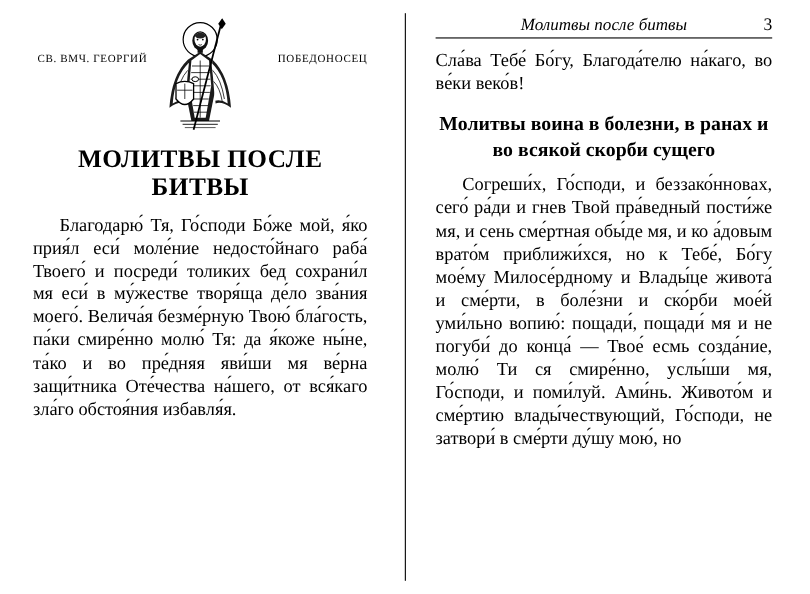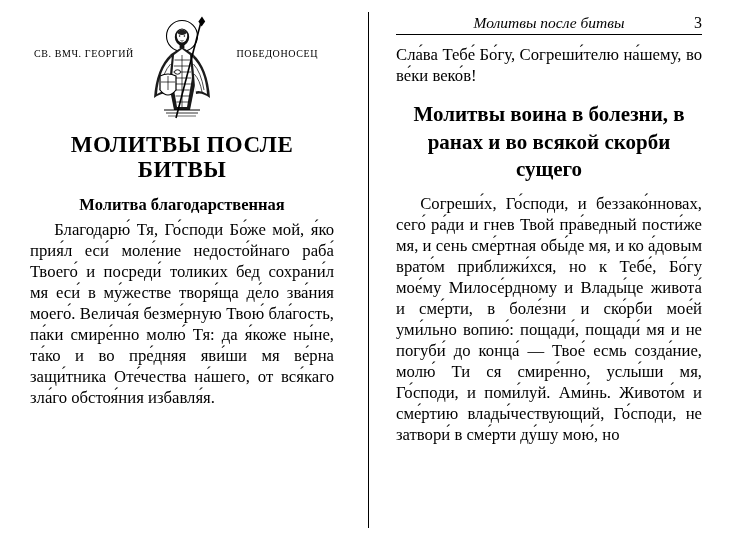--- a/index.html
+++ b/index.html
@@ -77,21 +77,21 @@
   }
   .icon-caption {
     position: absolute;
     top: 34px;
     font-size: 10px;
     letter-spacing: 0.6px;
     text-transform: uppercase;
     white-space: nowrap;
   }
   .icon-caption.left { left: 4px; }
-  .icon-caption.right { right: 16px; }
+  .icon-caption.right { right: 0px; }
   .icon-art {
     position: absolute;
     left: 50%;
     transform: translateX(-50%);
     top: 0;
   }
   
   h1.doc-title {
     font-size: 23px;
     font-weight: bold;
@@ -101,21 +101,21 @@
     line-height: 1.1;
   }
   h2.sub-title {
     font-size: 16.5px;
     font-weight: bold;
     text-align: center;
     margin: 0 0 6px 0;
     line-height: 1.2;
   }
   h2.sub-title-2 {
-    font-size: 21px;
+    font-size: 18px;
     font-weight: bold;
     text-align: center;
     margin: 14px 0 10px 0;
     line-height: 1.32;
   }
   
   p.body {
     font-size: 16.7px;
     line-height: 1.255;
     text-align: justify;
@@ -198,33 +198,32 @@
             <ellipse cx="47.5" cy="58" rx="3" ry="2.2" fill="#fff" stroke="#000" stroke-width="0.9"></ellipse>
 
             <path d="M34 96 H70" stroke="#000" stroke-width="1"></path>
             <path d="M36 99 H68" stroke="#000" stroke-width="0.8"></path>
             <path d="M38 102 H66" stroke="#000" stroke-width="0.6"></path>
           </svg>
         </div>
       </div>
 
       <h1 class="doc-title">МОЛИТВЫ ПОСЛЕ БИТВЫ</h1>
-      <h2 class="sub-title">Молитва благодарственная</h2>
       <p class="body">Благодарю́ Тя, Го́споди Бо́же мой, я́ко прия́л еси́ моле́ние недосто́йнаго раба́ Твоего́ и посреди́ толиких бед сохрани́л мя еси́ в му́жестве творя́ща де́ло зва́ния моего́. Велича́я безме́рную Твою́ бла́гость, па́ки смире́нно молю́ Тя: да я́коже ны́не, та́ко и во пре́дняя яви́ши мя ве́рна защи́тника Оте́чества на́шего, от вся́каго зла́го обстоя́ния избавля́я.</p>
     </div>
 
     <div class="col-right">
 
       <div class="running-head">
         <div class="rh-title">Молитвы после битвы</div>
         <div class="rh-page">3</div>
       </div>
       <hr class="rule">
 
-      <p class="body cont">Сла́ва Тебе́ Бо́гу, Согреши́телю на́шему, во ве́ки веко́в!</p>
+      <p class="body cont">Сла́ва Тебе́ Бо́гу, Благода́телю на́каго, во ве́ки веко́в!</p>
 
       <h2 class="sub-title-2">Молитвы воина в болезни, в ранах и во всякой скорби сущего</h2>
 
       <p class="body tight">Согреши́х, Го́споди, и беззако́нновах, сего́ ра́ди и гнев Твой пра́ведный пости́же мя, и сень сме́ртная обы́де мя, и ко а́довым врато́м приближи́хся, но к Тебе́, Бо́гу мое́му Милосе́рдному и Влады́це живота́ и сме́рти, в боле́зни и ско́рби мое́й уми́льно вопию́: пощади́, пощади́ мя и не погуби́ до конца́ — Твое́ есмь созда́ние, молю́ Ти ся смире́нно, услы́ши мя, Го́споди, и поми́луй. Ами́нь. Живото́м и сме́ртию влады́чествующий, Го́споди, не затвори́ в сме́рти ду́шу мою́, но</p>
     </div>
 
   </div>
 </div>
 
 </body></html>

